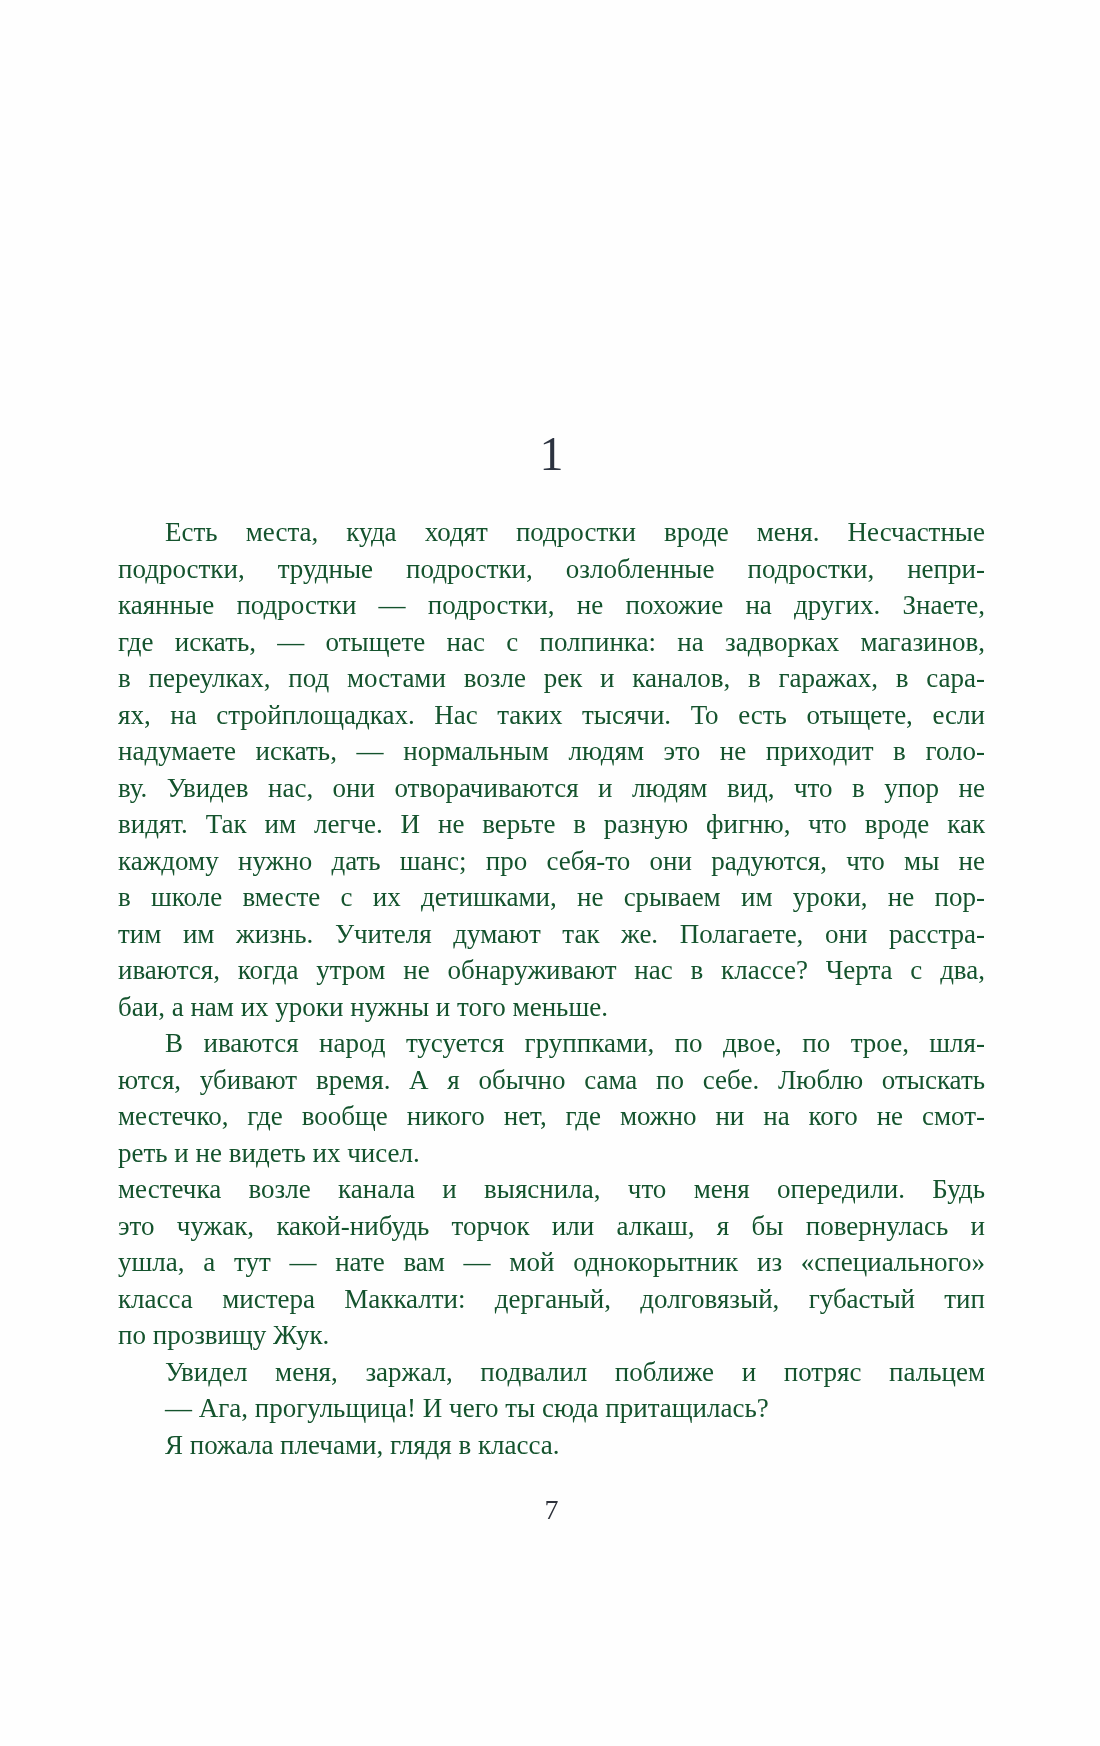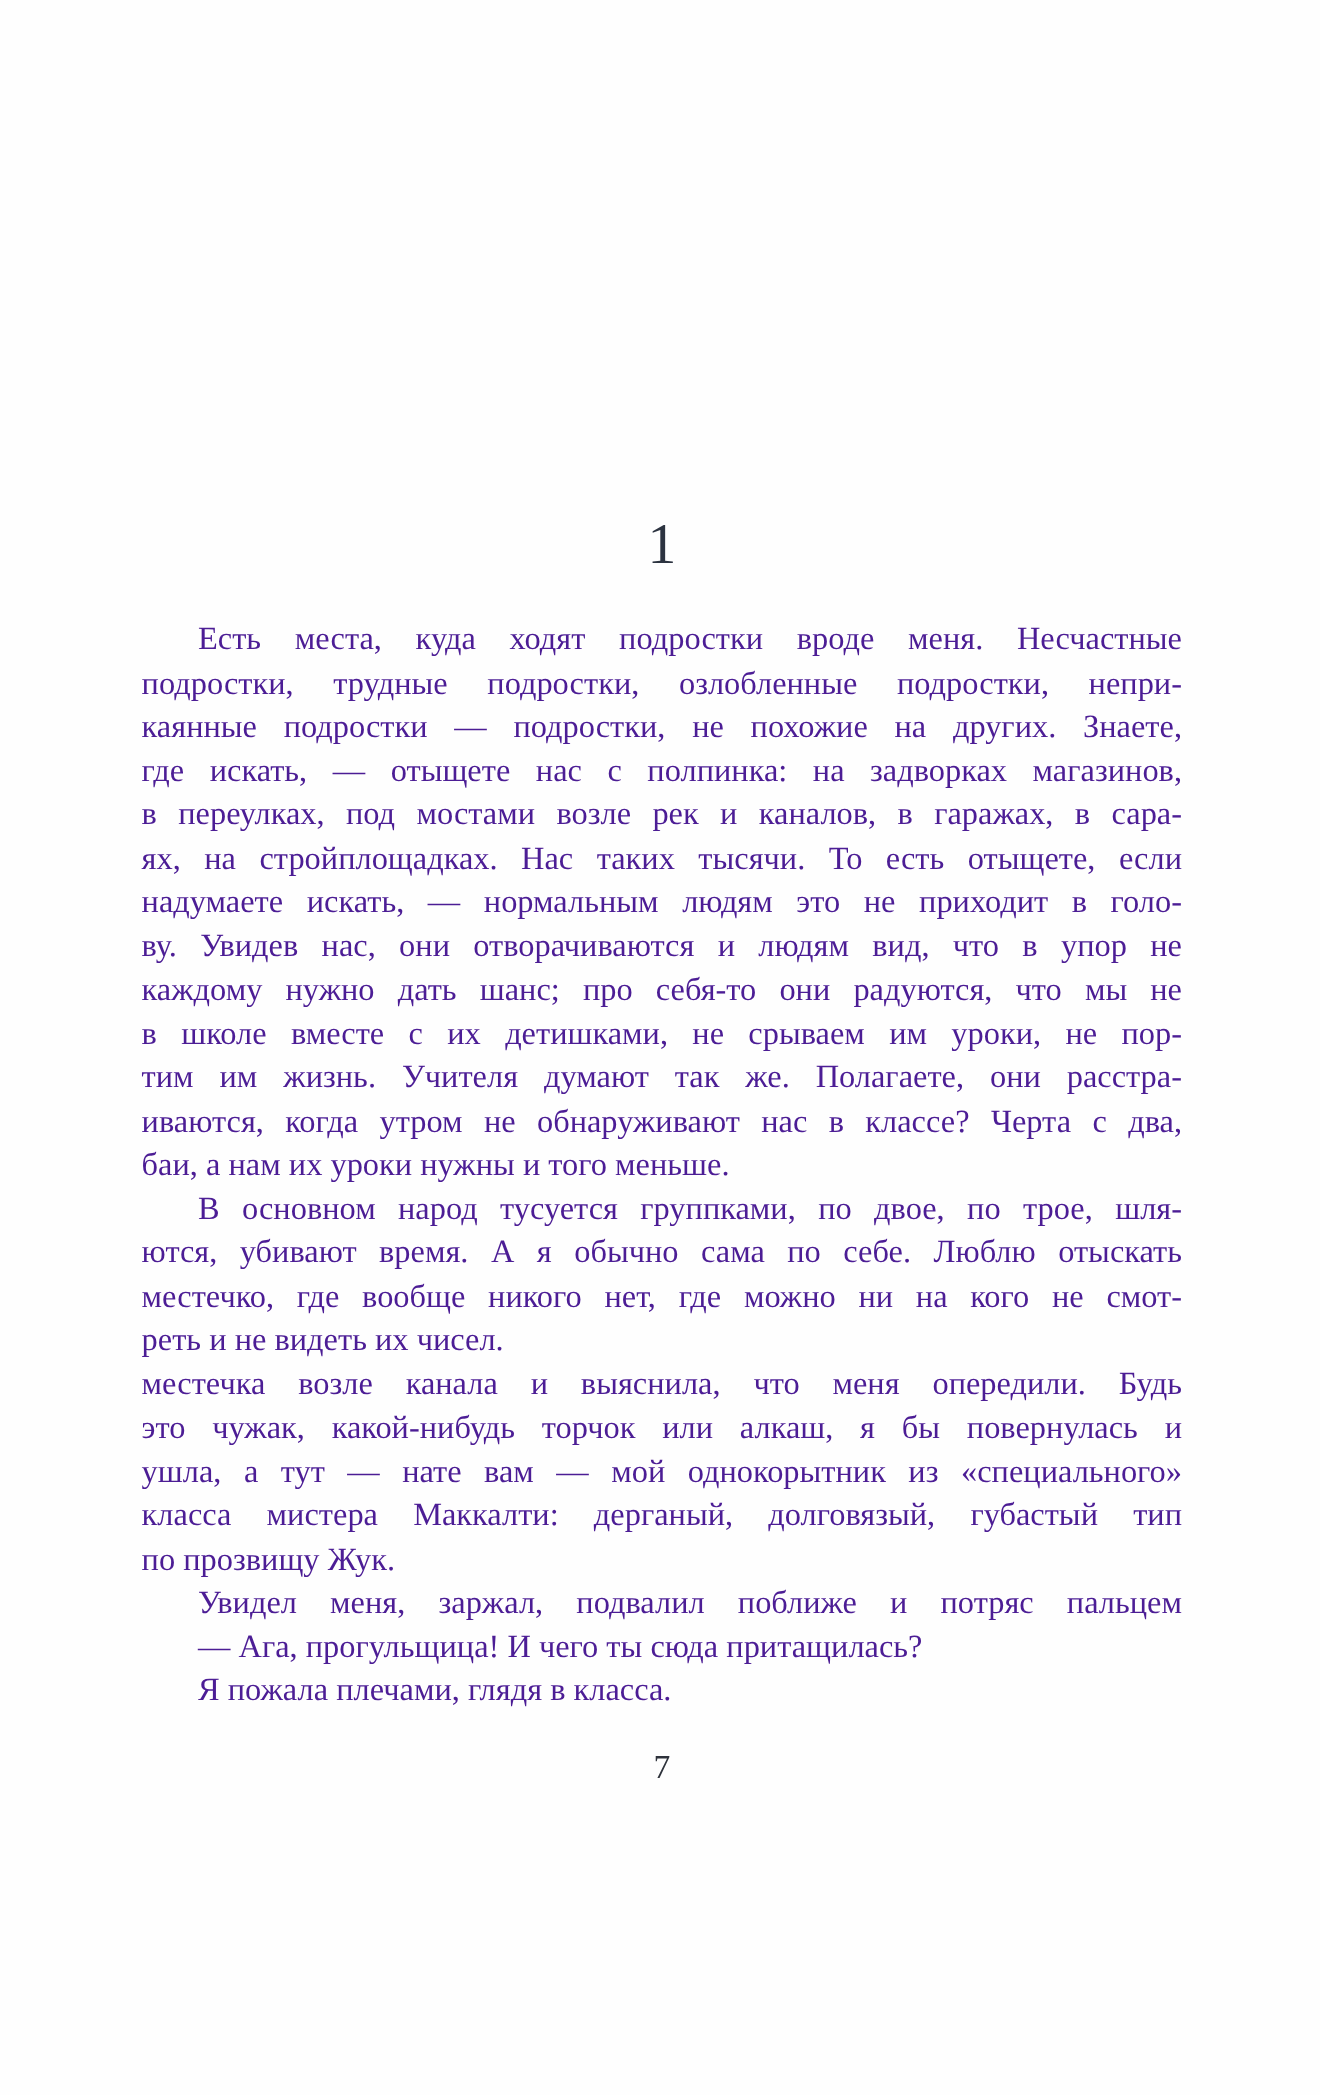--- a/index.html
+++ b/index.html
@@ -27,21 +27,21 @@
     margin-top: 430px;
     height: 48px;
     line-height: 48px;
     text-align: center;
     font-size: 48px;
     color: #2c3340;
   }
   .text-block {
     margin-top: 36px;
     font-size: 27px;
-    color: #4c1d95;
+    color: #14532d;
   }
   .paragraph {
     margin: 0;
   }
   .line {
     line-height: 36.5px;
     text-align: justify;
     text-align-last: justify;
     -moz-text-align-last: justify;
     white-space: normal;
@@ -70,28 +70,29 @@
     <div class="text-block">
         <div class="paragraph">
           <div class="line first">Есть места, куда ходят подростки вроде меня. Несчастные</div>
           <div class="line">подростки, трудные подростки, озлобленные подростки, непри-</div>
           <div class="line">каянные подростки — подростки, не похожие на других. Знаете,</div>
           <div class="line">где искать, — отыщете нас с полпинка: на задворках магазинов,</div>
           <div class="line">в переулках, под мостами возле рек и каналов, в гаражах, в сара-</div>
           <div class="line">ях, на стройплощадках. Нас таких тысячи. То есть отыщете, если</div>
           <div class="line">надумаете искать, — нормальным людям это не приходит в голо-</div>
           <div class="line">ву. Увидев нас, они отворачиваются и людям вид, что в упор не</div>
+          <div class="line">видят. Так им легче. И не верьте в разную фигню, что вроде как</div>
           <div class="line">каждому нужно дать шанс; про себя-то они радуются, что мы не</div>
           <div class="line">в школе вместе с их детишками, не срываем им уроки, не пор-</div>
           <div class="line">тим им жизнь. Учителя думают так же. Полагаете, они расстра-</div>
           <div class="line">иваются, когда утром не обнаруживают нас в классе? Черта с два,</div>
           <div class="line last">баи, а нам их уроки нужны и того меньше.</div>
         </div>
         <div class="paragraph">
-          <div class="line first">В основном народ тусуется группками, по двое, по трое, шля-</div>
+          <div class="line first">В иваются народ тусуется группками, по двое, по трое, шля-</div>
           <div class="line">ются, убивают время. А я обычно сама по себе. Люблю отыскать</div>
           <div class="line">местечко, где вообще никого нет, где можно ни на кого не смот-</div>
           <div class="line last">реть и не видеть их чисел.</div>
         </div>
         <div class="paragraph">
           <div class="line">местечка возле канала и выяснила, что меня опередили. Будь</div>
           <div class="line">это чужак, какой-нибудь торчок или алкаш, я бы повернулась и</div>
           <div class="line">ушла, а тут — нате вам — мой однокорытник из «специального»</div>
           <div class="line">класса мистера Маккалти: дерганый, долговязый, губастый тип</div>
           <div class="line last">по прозвищу Жук.</div>

